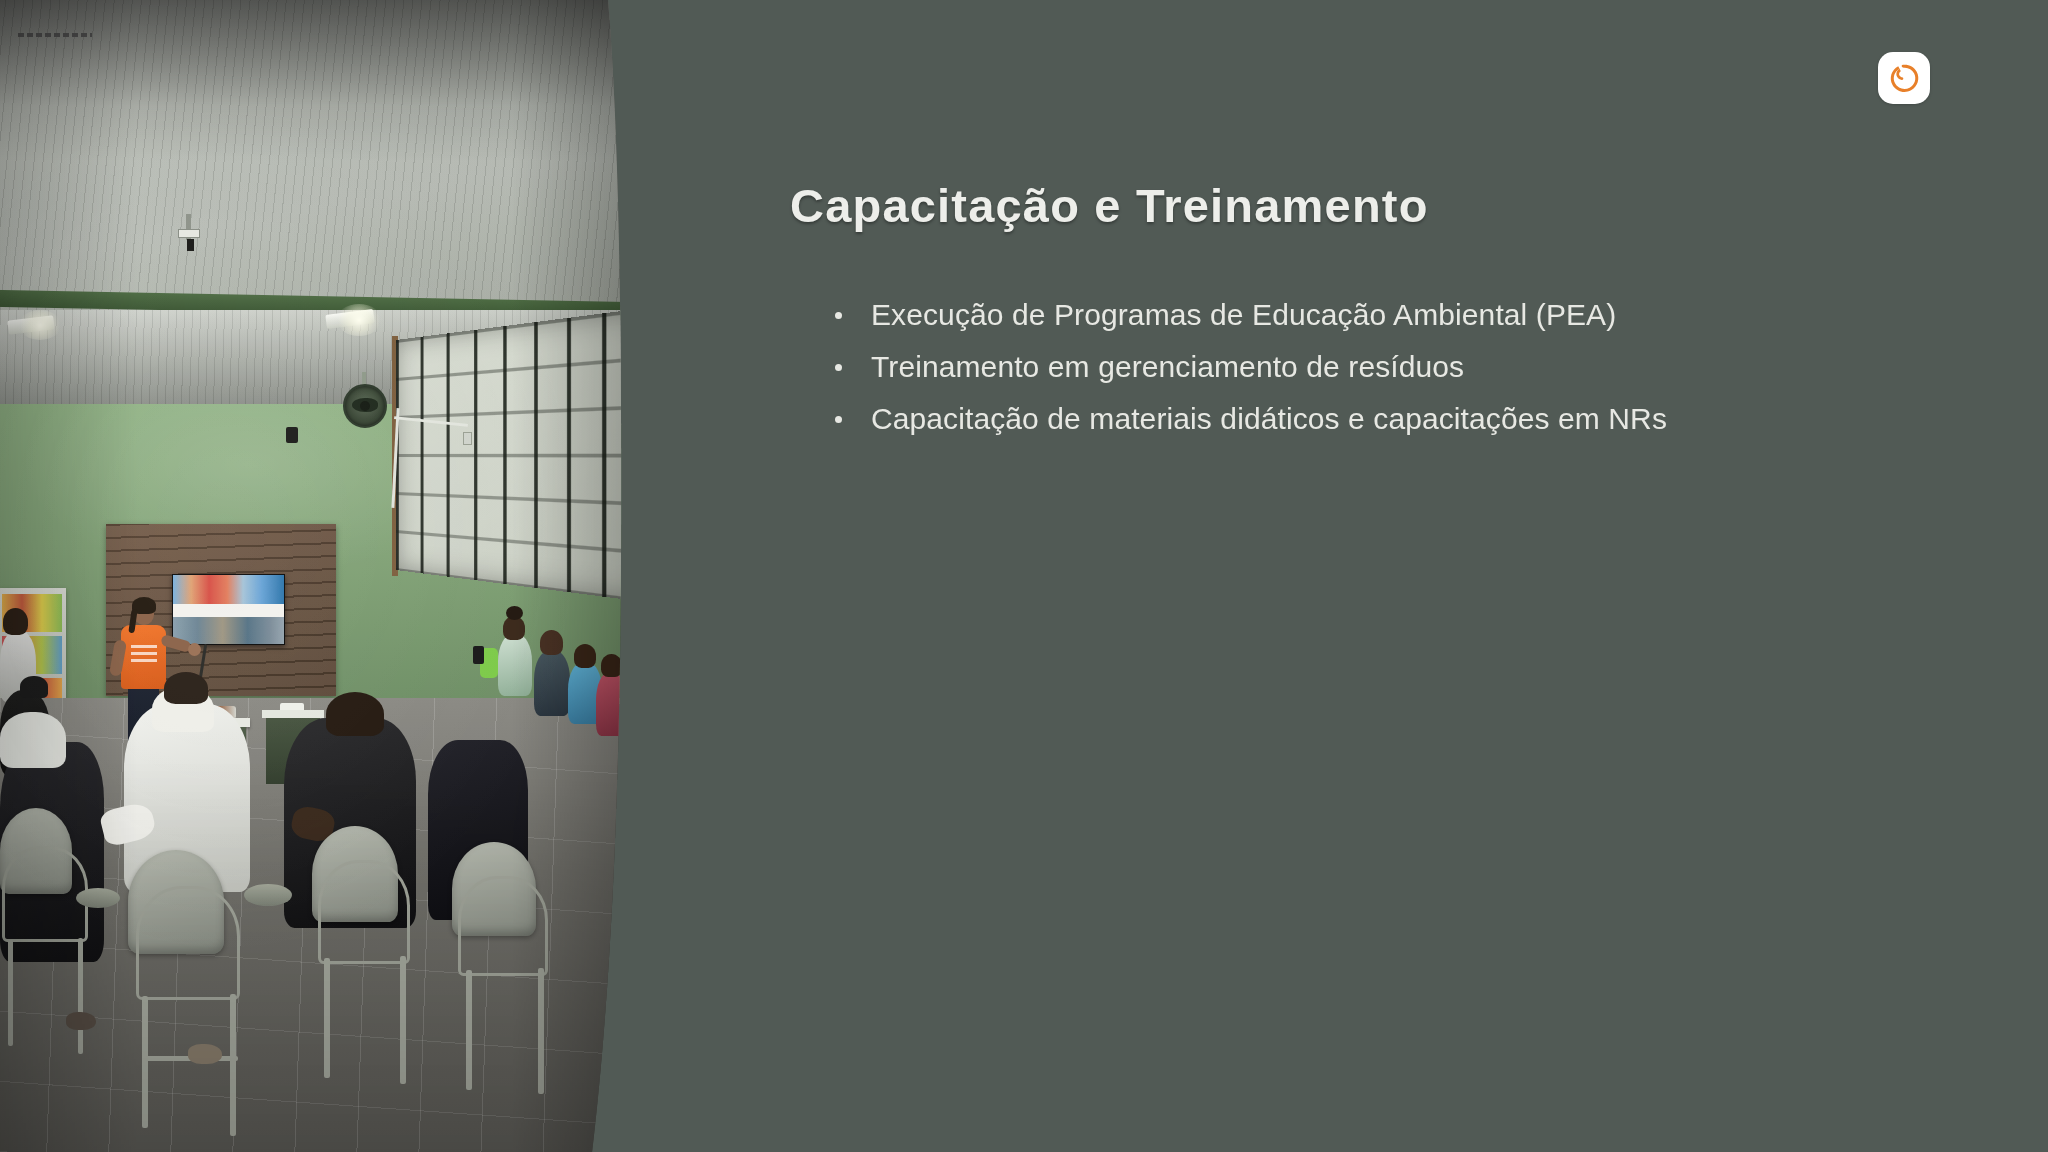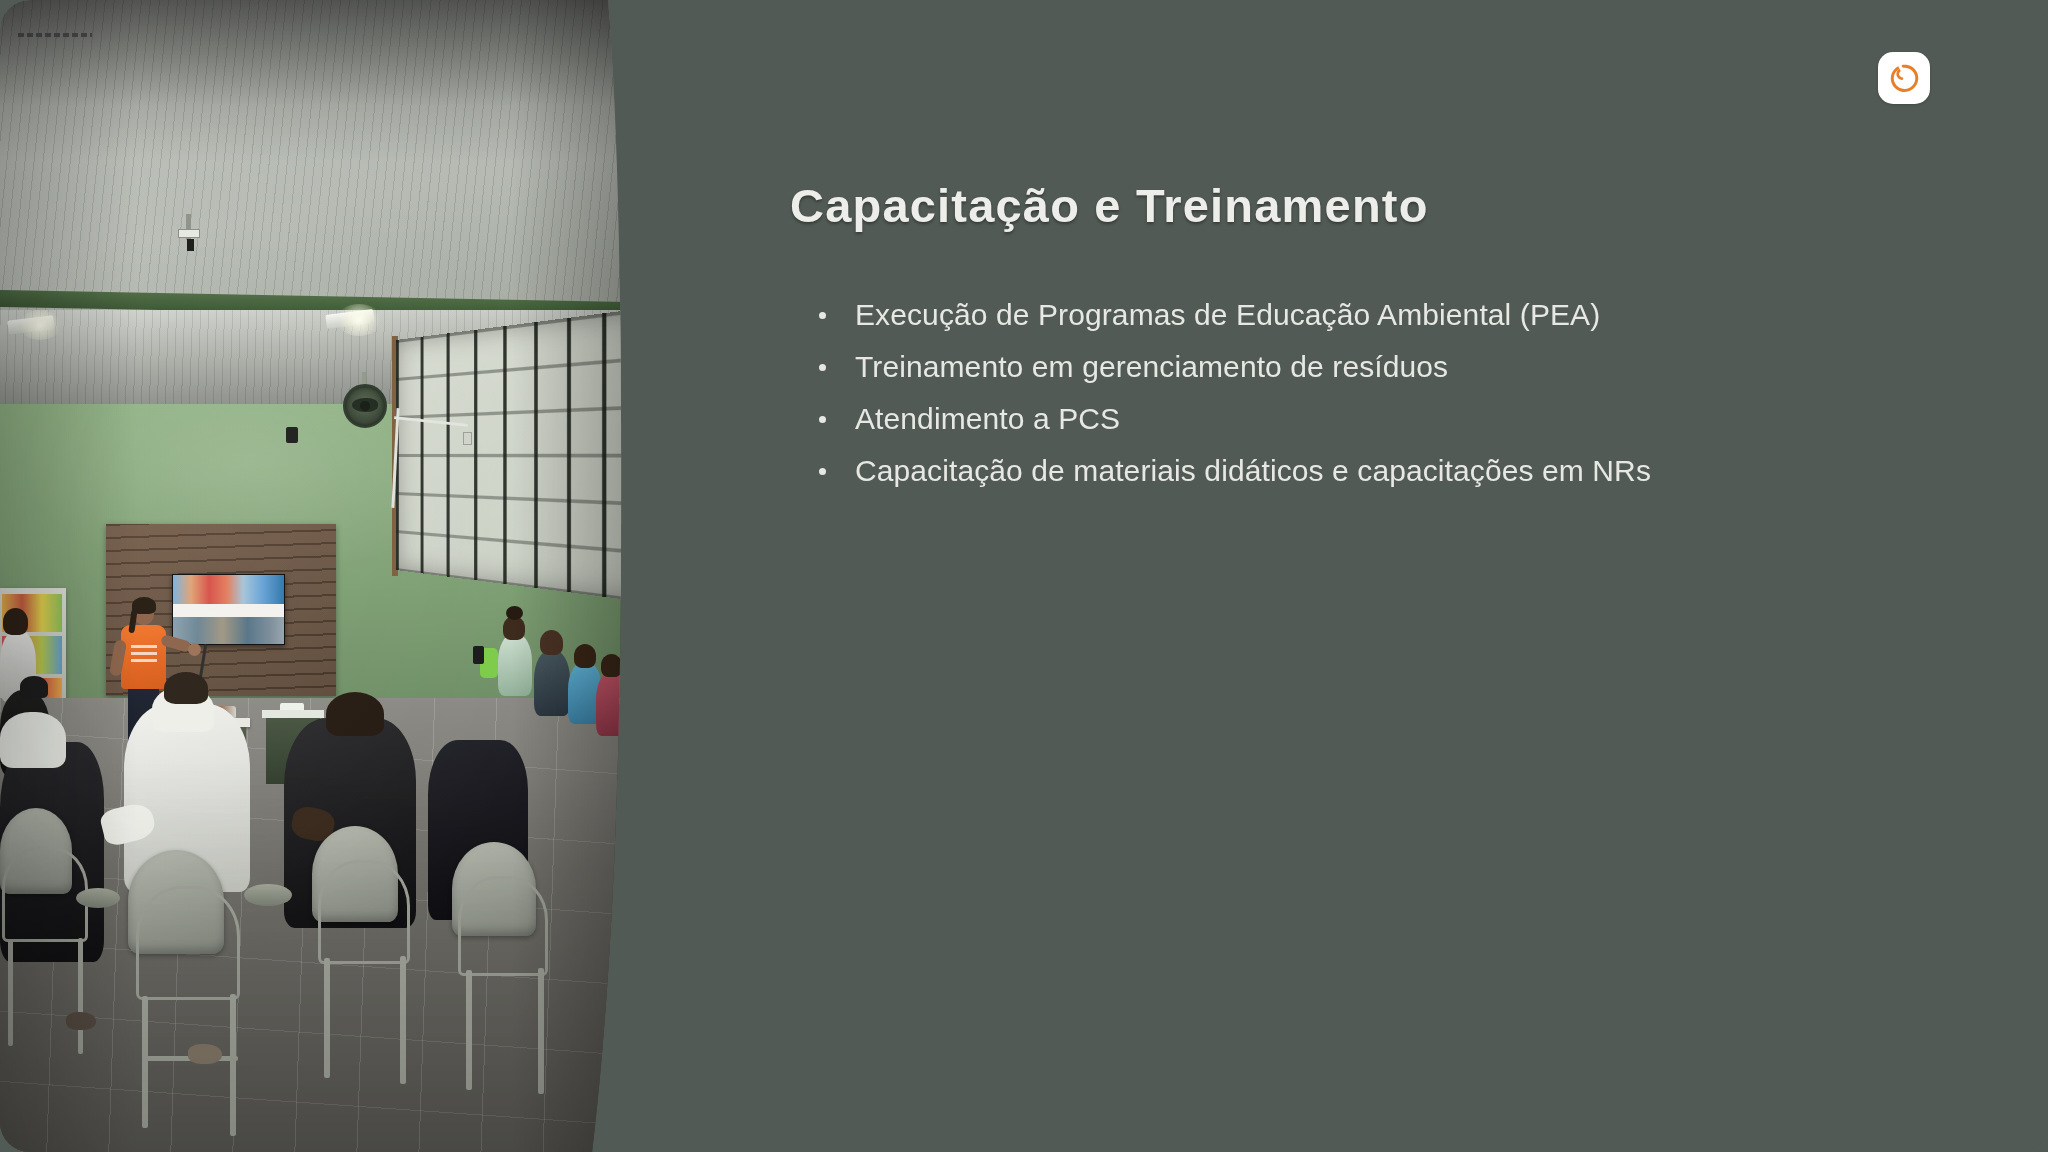--- a/index.html
+++ b/index.html
@@ -10,21 +10,20 @@
     overflow:hidden;
     background:#515a55;
     font-family:"Liberation Sans", sans-serif;
   }
 
   #slide {
     position:relative;
     width:2048px; height:1152px;
     background:#515a55;
     overflow:hidden;
-    border-radius:30px;
   }
 
   
   #photo-panel {
     position:absolute;
     left:0; top:0;
     width:624px; height:1152px;
     overflow:hidden;
     
     clip-path: path("M 0 0 L 608 0 C 618 120, 622 300, 621 560 C 620 800, 610 1000, 592 1152 L 0 1152 Z");
@@ -321,21 +320,21 @@
     font-size:47px;
     font-weight:700;
     letter-spacing:1.2px;
     color:#edeeea;
     white-space:nowrap;
     text-shadow:0 2px 3px rgba(0,0,0,.34);
   }
 
   #bullet-list {
     position:absolute;
-    left:26px; top:298px;
+    left:42px; top:298px;
     list-style:none;
   }
   #bullet-list li {
     position:relative;
     padding-left:39px;
     margin-bottom:18px;
     font-size:30px;
     line-height:34px;
     color:#e7e8e3;
     white-space:nowrap;
@@ -497,21 +496,20 @@
     <div id="photo-grade"></div>
   </div>
 
   <div id="content">
 
     <h1 id="slide-title">Capacitação e Treinamento</h1>
 
     <ul id="bullet-list">
       <li>Execução de Programas de Educação Ambiental (PEA)</li>
       <li>Treinamento em gerenciamento de resíduos</li>
-      <li>Atendimento a PCS</li>
       <li>Capacitação de materiais didáticos e capacitações em NRs</li>
     </ul>
   </div>
 
   <div id="logo-badge">
     <span>
       <svg width="34" height="34" viewBox="0 0 34 34" aria-hidden="true">
         <path d="M17.6 3.6 C9.9 3.6 3.8 9.6 3.8 17.2 C3.8 24.8 9.9 30.9 17.6 30.9
                  C25.2 30.9 31.3 24.8 31.3 17.2 C31.3 11.4 27.6 6.5 22.4 4.6
                  C21.2 4.2 20.4 5.0 20.6 6.1 C20.8 7.0 21.6 7.4 22.4 7.8

